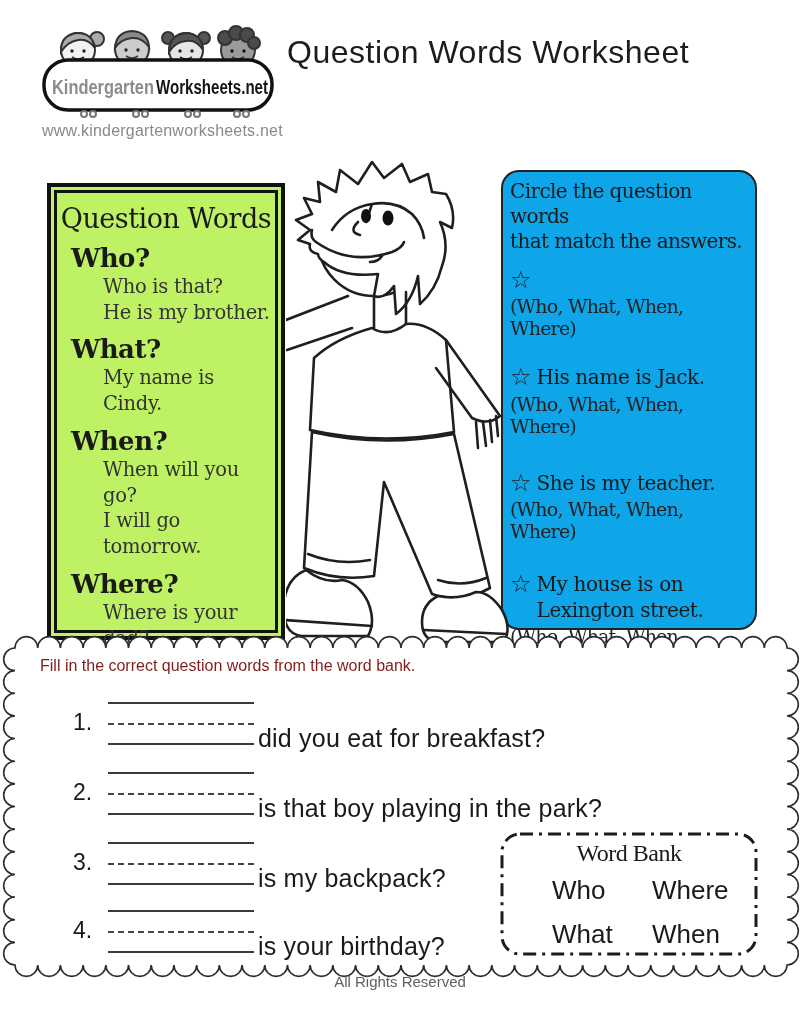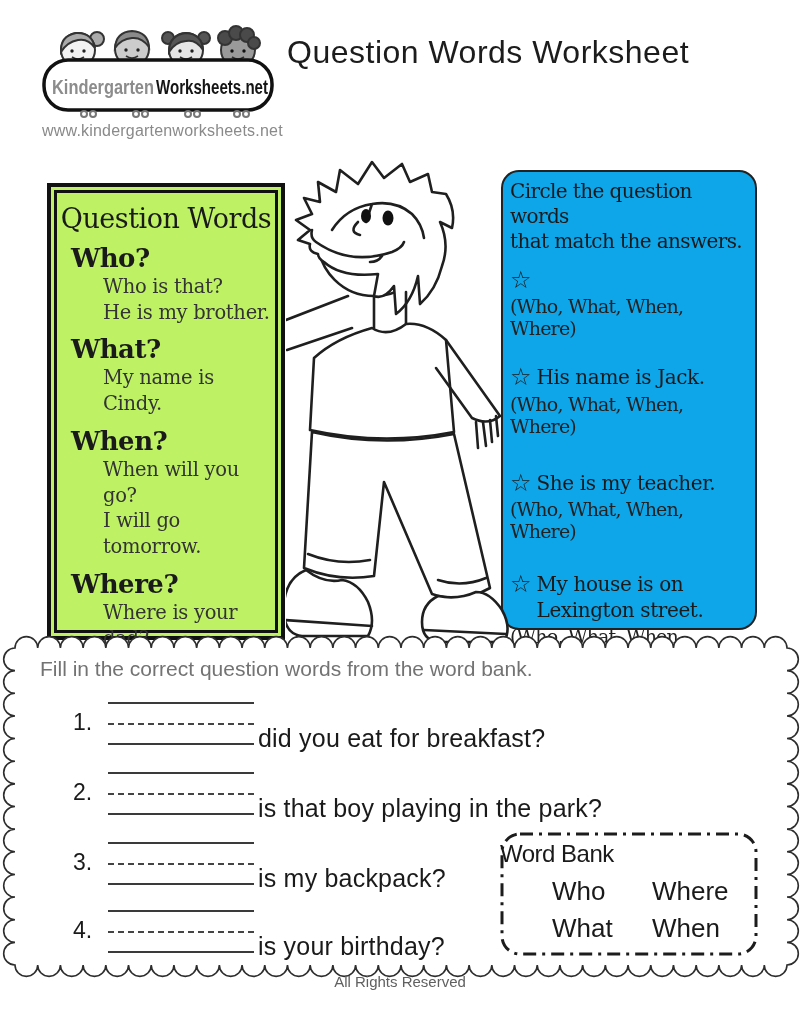--- a/index.html
+++ b/index.html
@@ -30,34 +30,34 @@
   .cb-instruction { font-size:20px; letter-spacing:-.6px; line-height:1.25; white-space:pre-line; }
   .cb-item-1 { margin-top:13px; } .cb-item-2 { margin-top:25px; } .cb-item-3 { margin-top:33px; } .cb-item-4 { margin-top:29px; }
   .cb-row { display:flex; align-items:flex-start; }
   .cb-star { font-size:24px; line-height:1.1; margin-right:5px; }
   .cb-answer { font-size:20px; letter-spacing:-.4px; line-height:1.3; white-space:pre-line; }
   .cb-options { font-size:19px; letter-spacing:-.8px; margin-top:2px; color:#222; }
 
   
   .fill-box { left:15px; top:648px; width:772px; height:317px; }
   .scallop-svg { position:absolute; left:-13px; top:-13px; }
-  .fb-instruction { left:25px; top:9px; font-size:21px; color:#737373; }
+  .fb-instruction { left:25px; top:9px; font-size:16px; color:#7f1d1d; }
   .fb-item { left:0; width:100%; height:42px; }
   .fb-num { position:absolute; left:58px; top:7px; font-size:23px; }
   .fb-lines { position:absolute; left:93px; top:0; width:146px; height:42px; }
   .fb-l1 { position:absolute; left:0; right:0; top:0; border-top:2px solid #3a3a3a; }
   .fb-l2 { position:absolute; left:0; right:0; top:21px; border-top:2px dashed #444; }
   .fb-l3 { position:absolute; left:0; right:0; top:41px; border-top:2px solid #3a3a3a; }
   .fb-sentence { position:absolute; left:243px; bottom:-7px; font-size:25px; letter-spacing:.2px; line-height:1; }
 
   
   .word-bank { left:485px; top:184px; width:258px; height:124px; }
   .wb-border { position:absolute; inset:0; }
-  .wb-title { position:relative; margin-top:8px; font-family:Liberation Sans, sans-serif; font-size:24px; letter-spacing:-.5px; }
-  .wb-grid { position:relative; display:grid; grid-template-columns:100px auto; margin:8px 0 0 52px; row-gap:6px; font-size:26px; }
+  .wb-title { position:relative; text-align:center; margin-top:8px; font-family:Liberation Serif, serif; font-size:24px; letter-spacing:-.5px; }
+  .wb-grid { position:relative; display:grid; grid-template-columns:100px auto; margin:8px 0 0 52px; row-gap:13px; font-size:26px; }
 
   
   .footer { left:0; top:972px; width:800px; text-align:center; font-size:15px; color:#606060; line-height:1.35; }
 
   svg { display:block; }
 </style>
 </head>
 <body>
 
 <div class="page">

